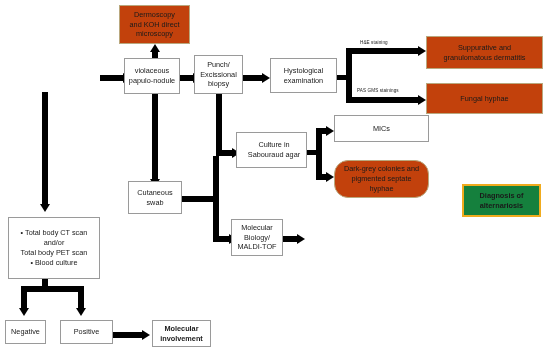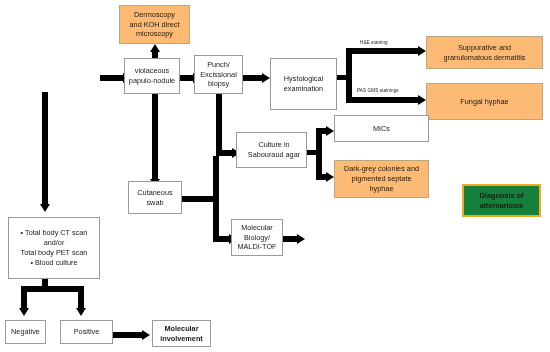--- a/index.html
+++ b/index.html
@@ -29,21 +29,21 @@
     color: #1a1a1a;
     padding: 2px 3px;
     white-space: pre-line;
     z-index: 5;
   }
   .node.white {
     background: #ffffff;
     border: 1px solid #9a9a9a;
   }
   .node.cream {
-    background: #fdba74;
+    background: #c2410c;
     border: 1px solid #b9a87e;
   }
   .node.diagnosis {
     background: #15803d;
     border: 2px solid #f0ab1e;
   }
   .node.bold {
     font-weight: bold;
   }
   .node.leftalign {
@@ -152,34 +152,34 @@
 and KOH direct
 microscopy</div>
 
   <div class="node white" style="left:124px; top:58px; width:56px; height:36px;">violaceous
 papulo-nodule</div>
 
   <div class="node white" style="left:194px; top:55px; width:49px; height:39px;">Punch/
 Excissional
 biopsy</div>
 
-  <div class="node white" style="left:270px; top:58px; width:67px; height:52px;">Hystological
+  <div class="node white" style="left:270px; top:58px; width:67px; height:35px;">Hystological
 examination</div>
 
   <div class="node cream" style="left:426px; top:36px; width:117px; height:33px;">Suppurative and
 granulomatous dermatitis</div>
 
-  <div class="node cream" style="left:426px; top:83px; width:117px; height:37px;">Fungal hyphae</div>
+  <div class="node cream" style="left:426px; top:83px; width:117px; height:31px;">Fungal hyphae</div>
 
   <div class="node white" style="left:236px; top:132px; width:71px; height:36px;padding-left:8px;">Culture in
 Sabouraud agar</div>
 
   <div class="node white" style="left:334px; top:115px; width:95px; height:27px;">MICs</div>
 
-  <div class="node cream" style="left:334px; top:160px; width:95px; height:38px;">Dark-grey colonies and
+  <div class="node cream" style="left:334px; top:160px; width:95px; height:38px;border-radius:14px;">Dark-grey colonies and
 pigmented septate
 hyphae</div>
 
   <div class="node white" style="left:128px; top:181px; width:54px; height:33px;">Cutaneous
 swab</div>
 
   <div class="node white" style="left:231px; top:219px; width:52px; height:37px;">Molecular
 Biology/
 MALDI-TOF</div>
 

